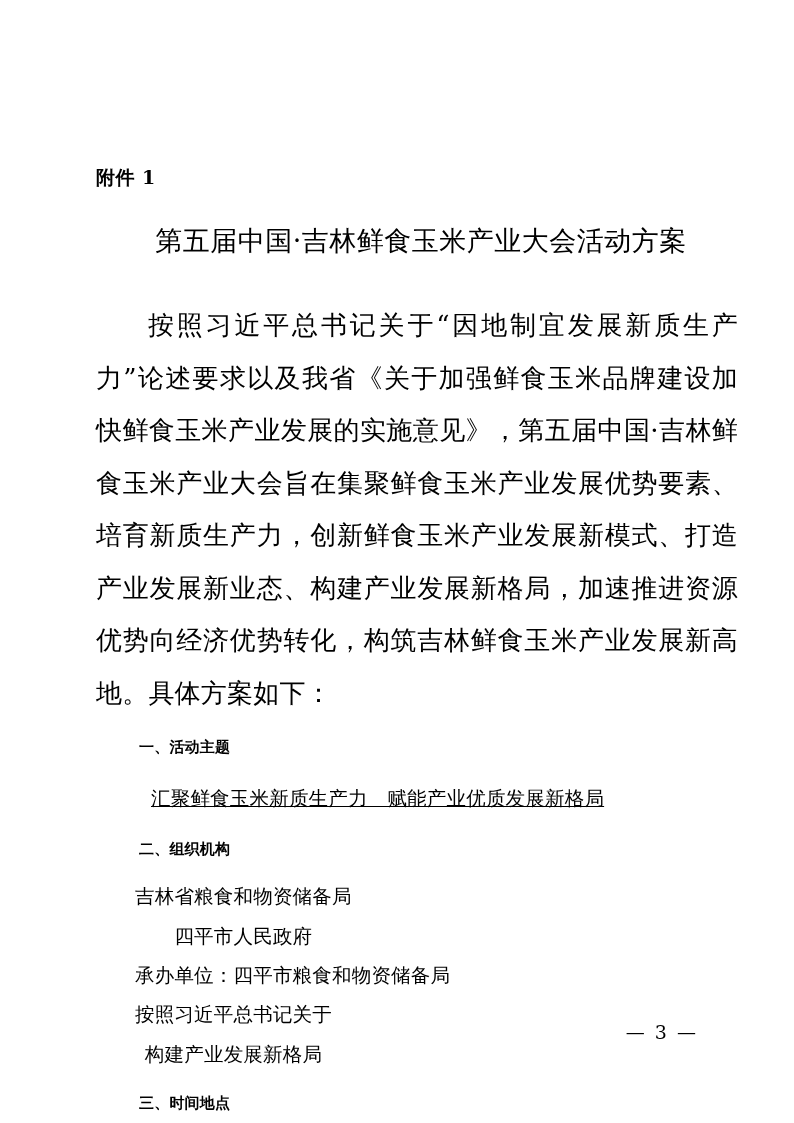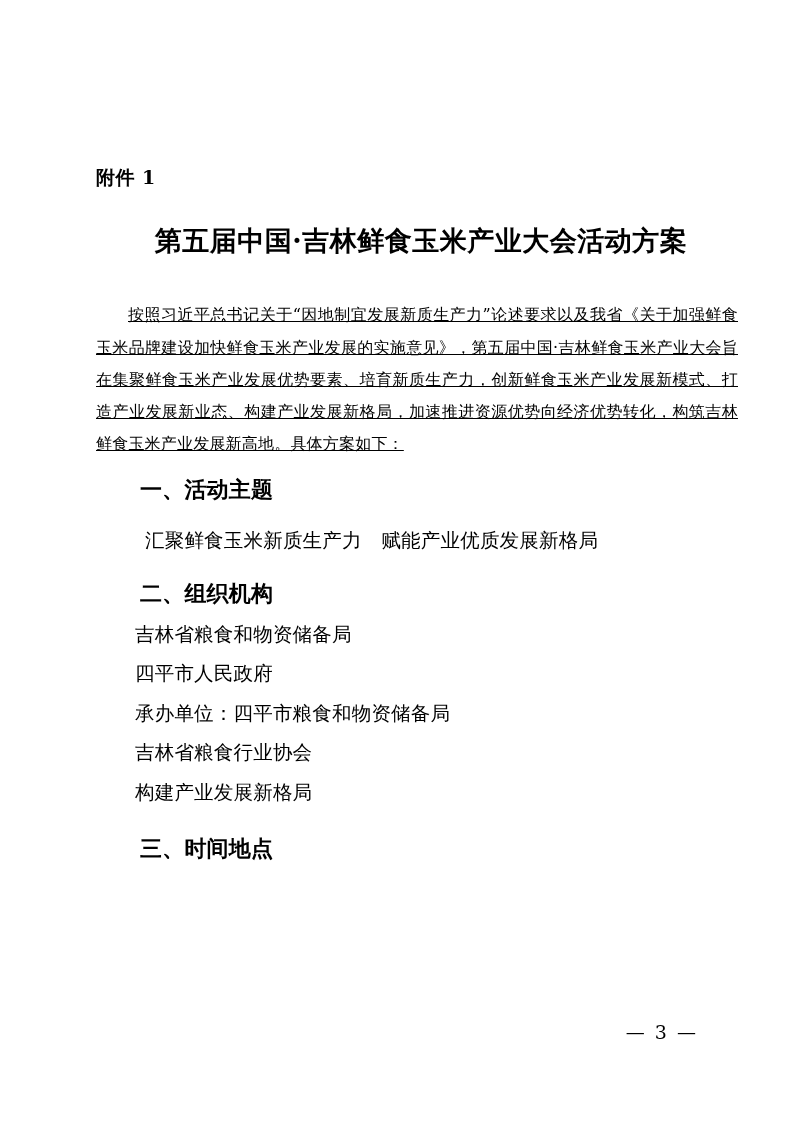--- a/index.html
+++ b/index.html
@@ -26,66 +26,67 @@
   }
   .attachment-label {
     font-size: 19px;
     font-weight: bold;
     letter-spacing: 0.5px;
     margin: 0 0 34px 0;
     line-height: 1.2;
   }
   .doc-title {
     font-size: 27px;
-    font-weight: bold;
+    font-weight: normal;
     text-align: center;
     letter-spacing: 0.5px;
     margin: 0 0 40px 0;
     line-height: 1.35;
     white-space: nowrap;
   }
   .body-paragraph {
-    font-size: 16px;
+    font-size: 26px;
     line-height: 2.02;
     text-align: justify;
     text-justify: inter-ideograph;
     text-indent: 2em;
     margin: 0 8px 6px 0;
     letter-spacing: 0.2px;
-    text-decoration: underline;
   }
   .section-heading {
-    font-size: 22px;
+    font-size: 15px;
     font-weight: bold;
     line-height: 2.02;
     text-indent: 2em;
-    margin: 0;
+    margin: 13px;
     letter-spacing: 0.2px;
   }
   .section-line {
     font-size: 19.5px;
     line-height: 2.02;
     text-indent: 2em;
-    margin: 10px;
+    margin: 16px;
     letter-spacing: 0.2px;
+    text-decoration: underline;
   }
   .org-row {
     font-size: 19.5px;
     line-height: 2.02;
     margin: 0;
     padding-left: 2em;
     letter-spacing: 0.2px;
     display: flex;
   }
   .org-label {
     white-space: nowrap;
   }
   .org-values {
     display: flex;
     flex-direction: column;
+    align-items: center;
   }
   .org-value {
     white-space: nowrap;
   }
   .page-number {
     position: absolute;
     right: 96px;
     bottom: 96px;
     font-size: 19px;
     letter-spacing: 2px;
@@ -118,21 +119,21 @@
 
   <div class="org-row">
     <span class="org-label">承办单位：</span>
     <span class="org-values">
       <span class="org-value">四平市粮食和物资储备局</span>
     </span>
   </div>
 
   <div class="org-row">
     <span class="org-values">
-      <span class="org-value">吉林省粮食行业协会</span>
+      <span class="org-value">按照习近平总书记关于</span>
       <span class="org-value">构建产业发展新格局</span>
     </span>
   </div>
 
   <p class="section-heading" style="margin-top: 14px;">三、时间地点</p>
 
   <div class="page-number">— 3 —</div>
 
 </div>
 

